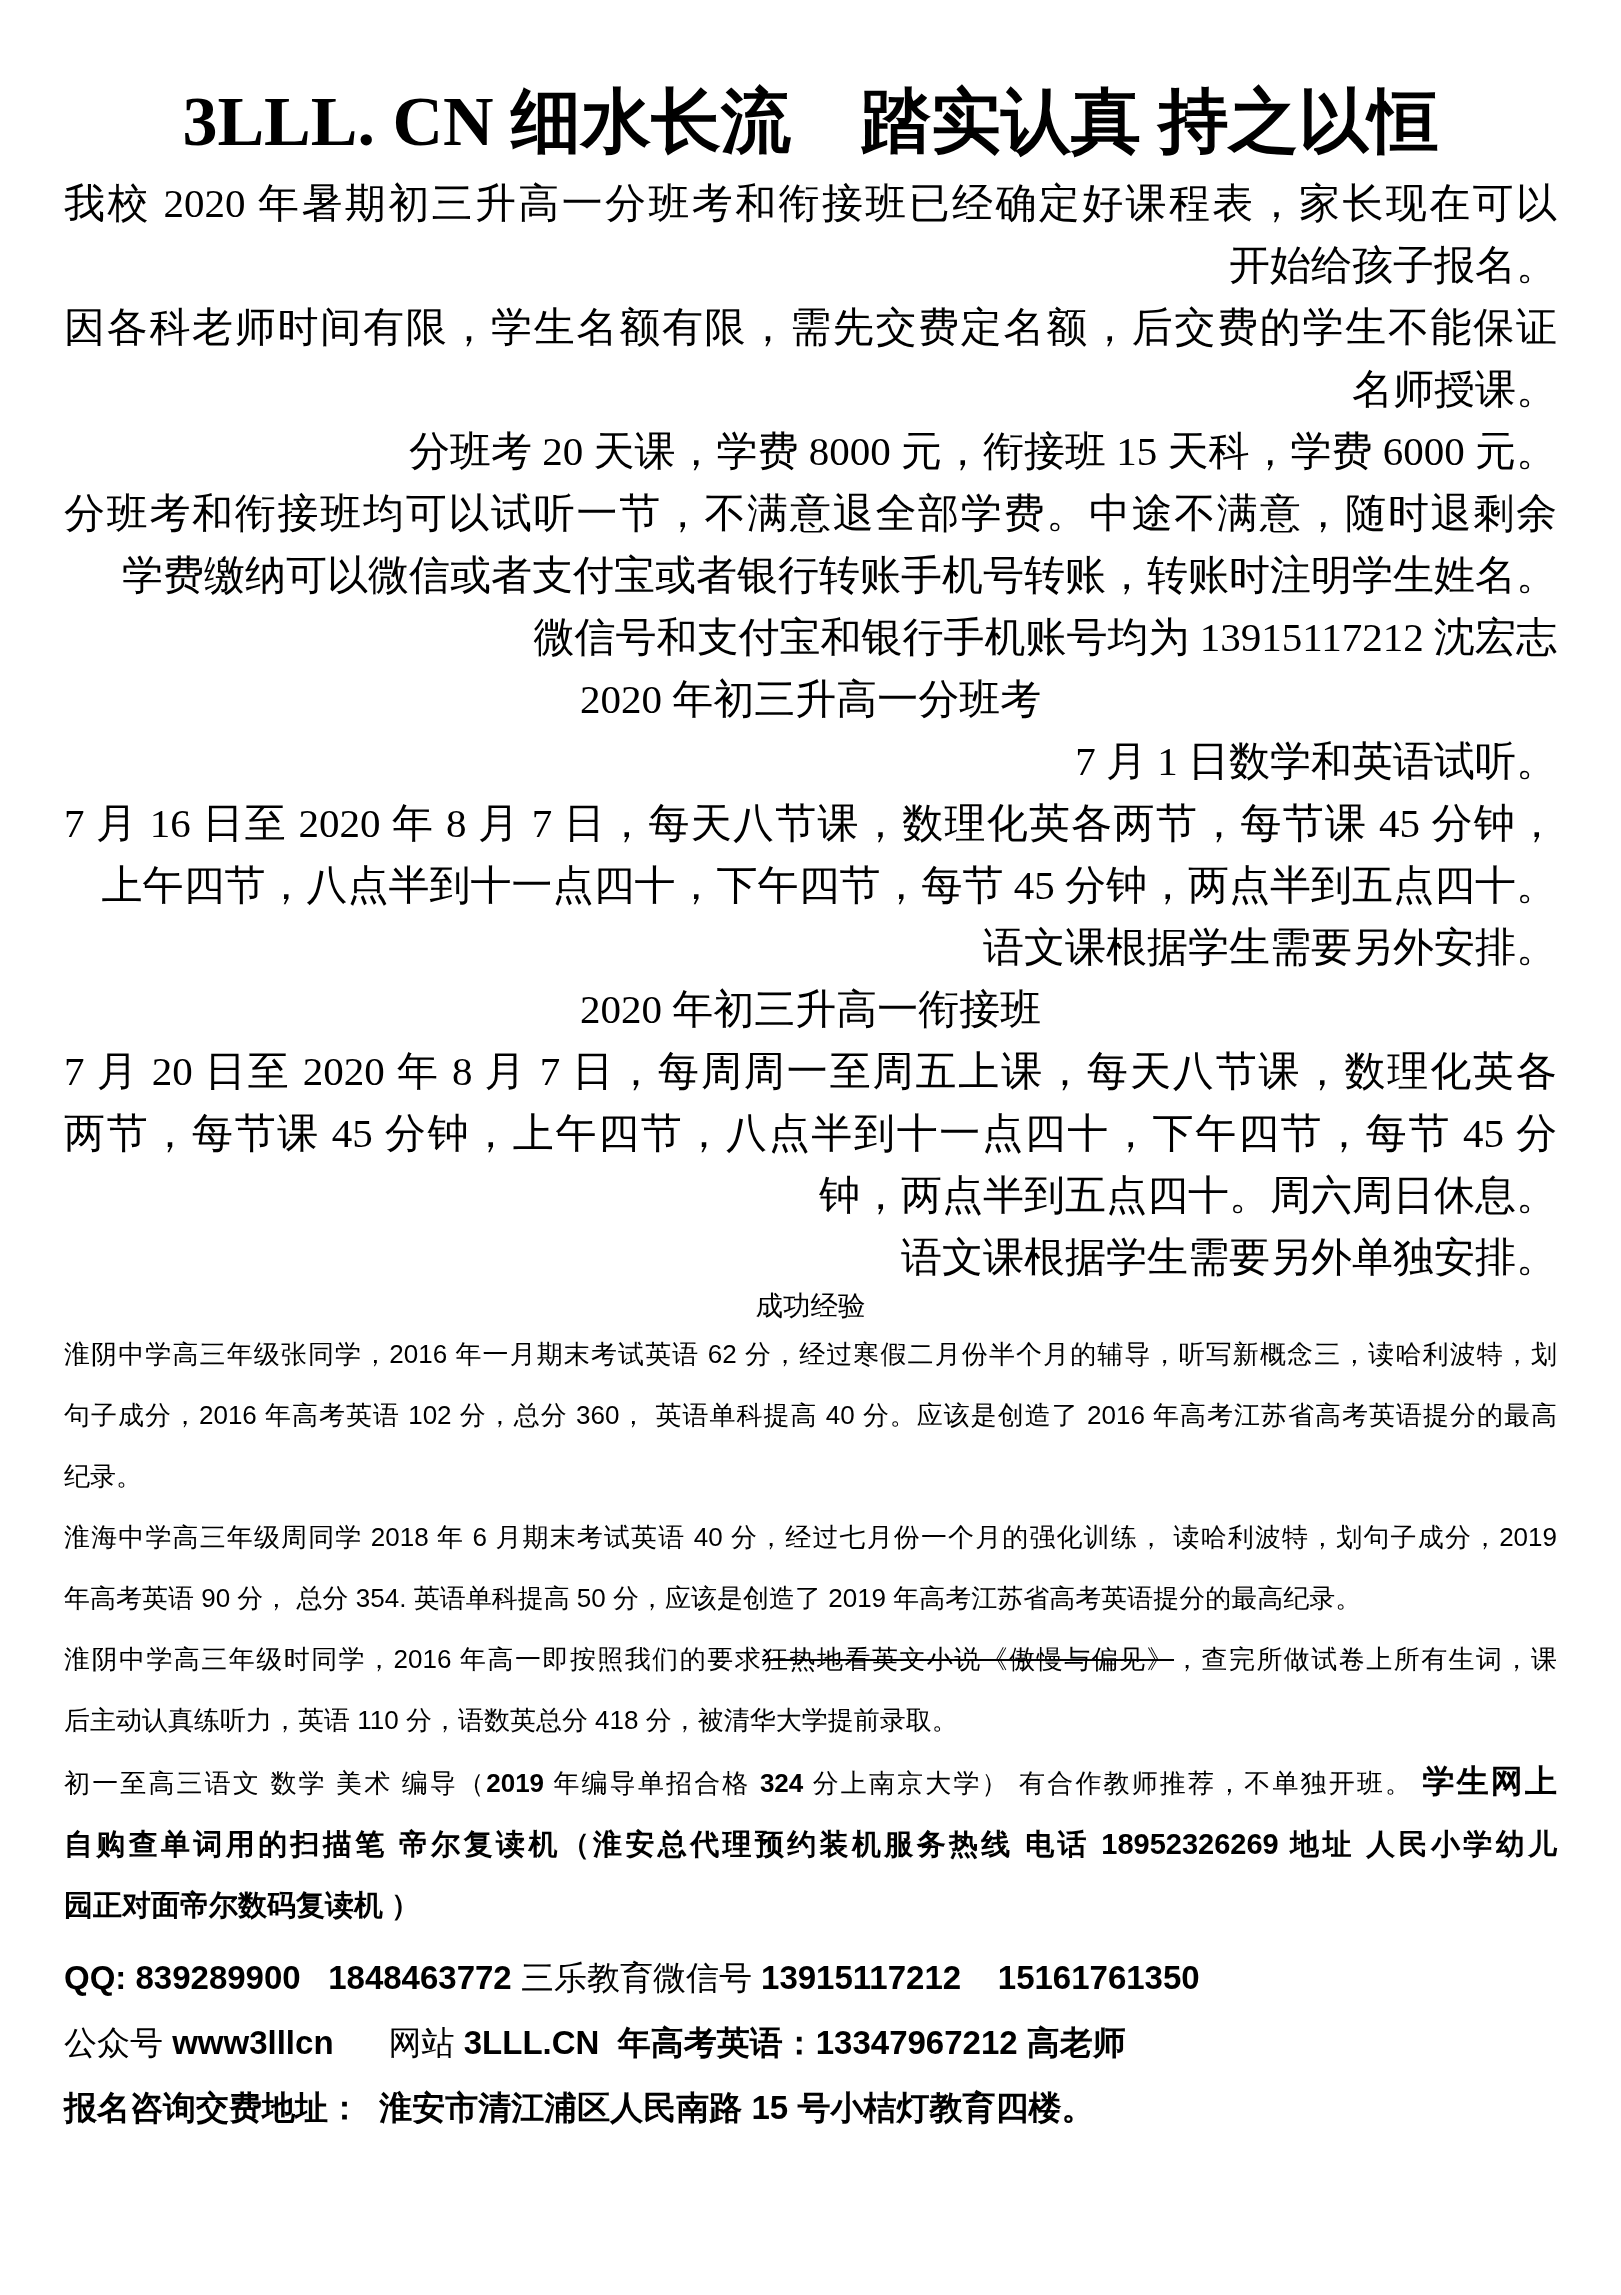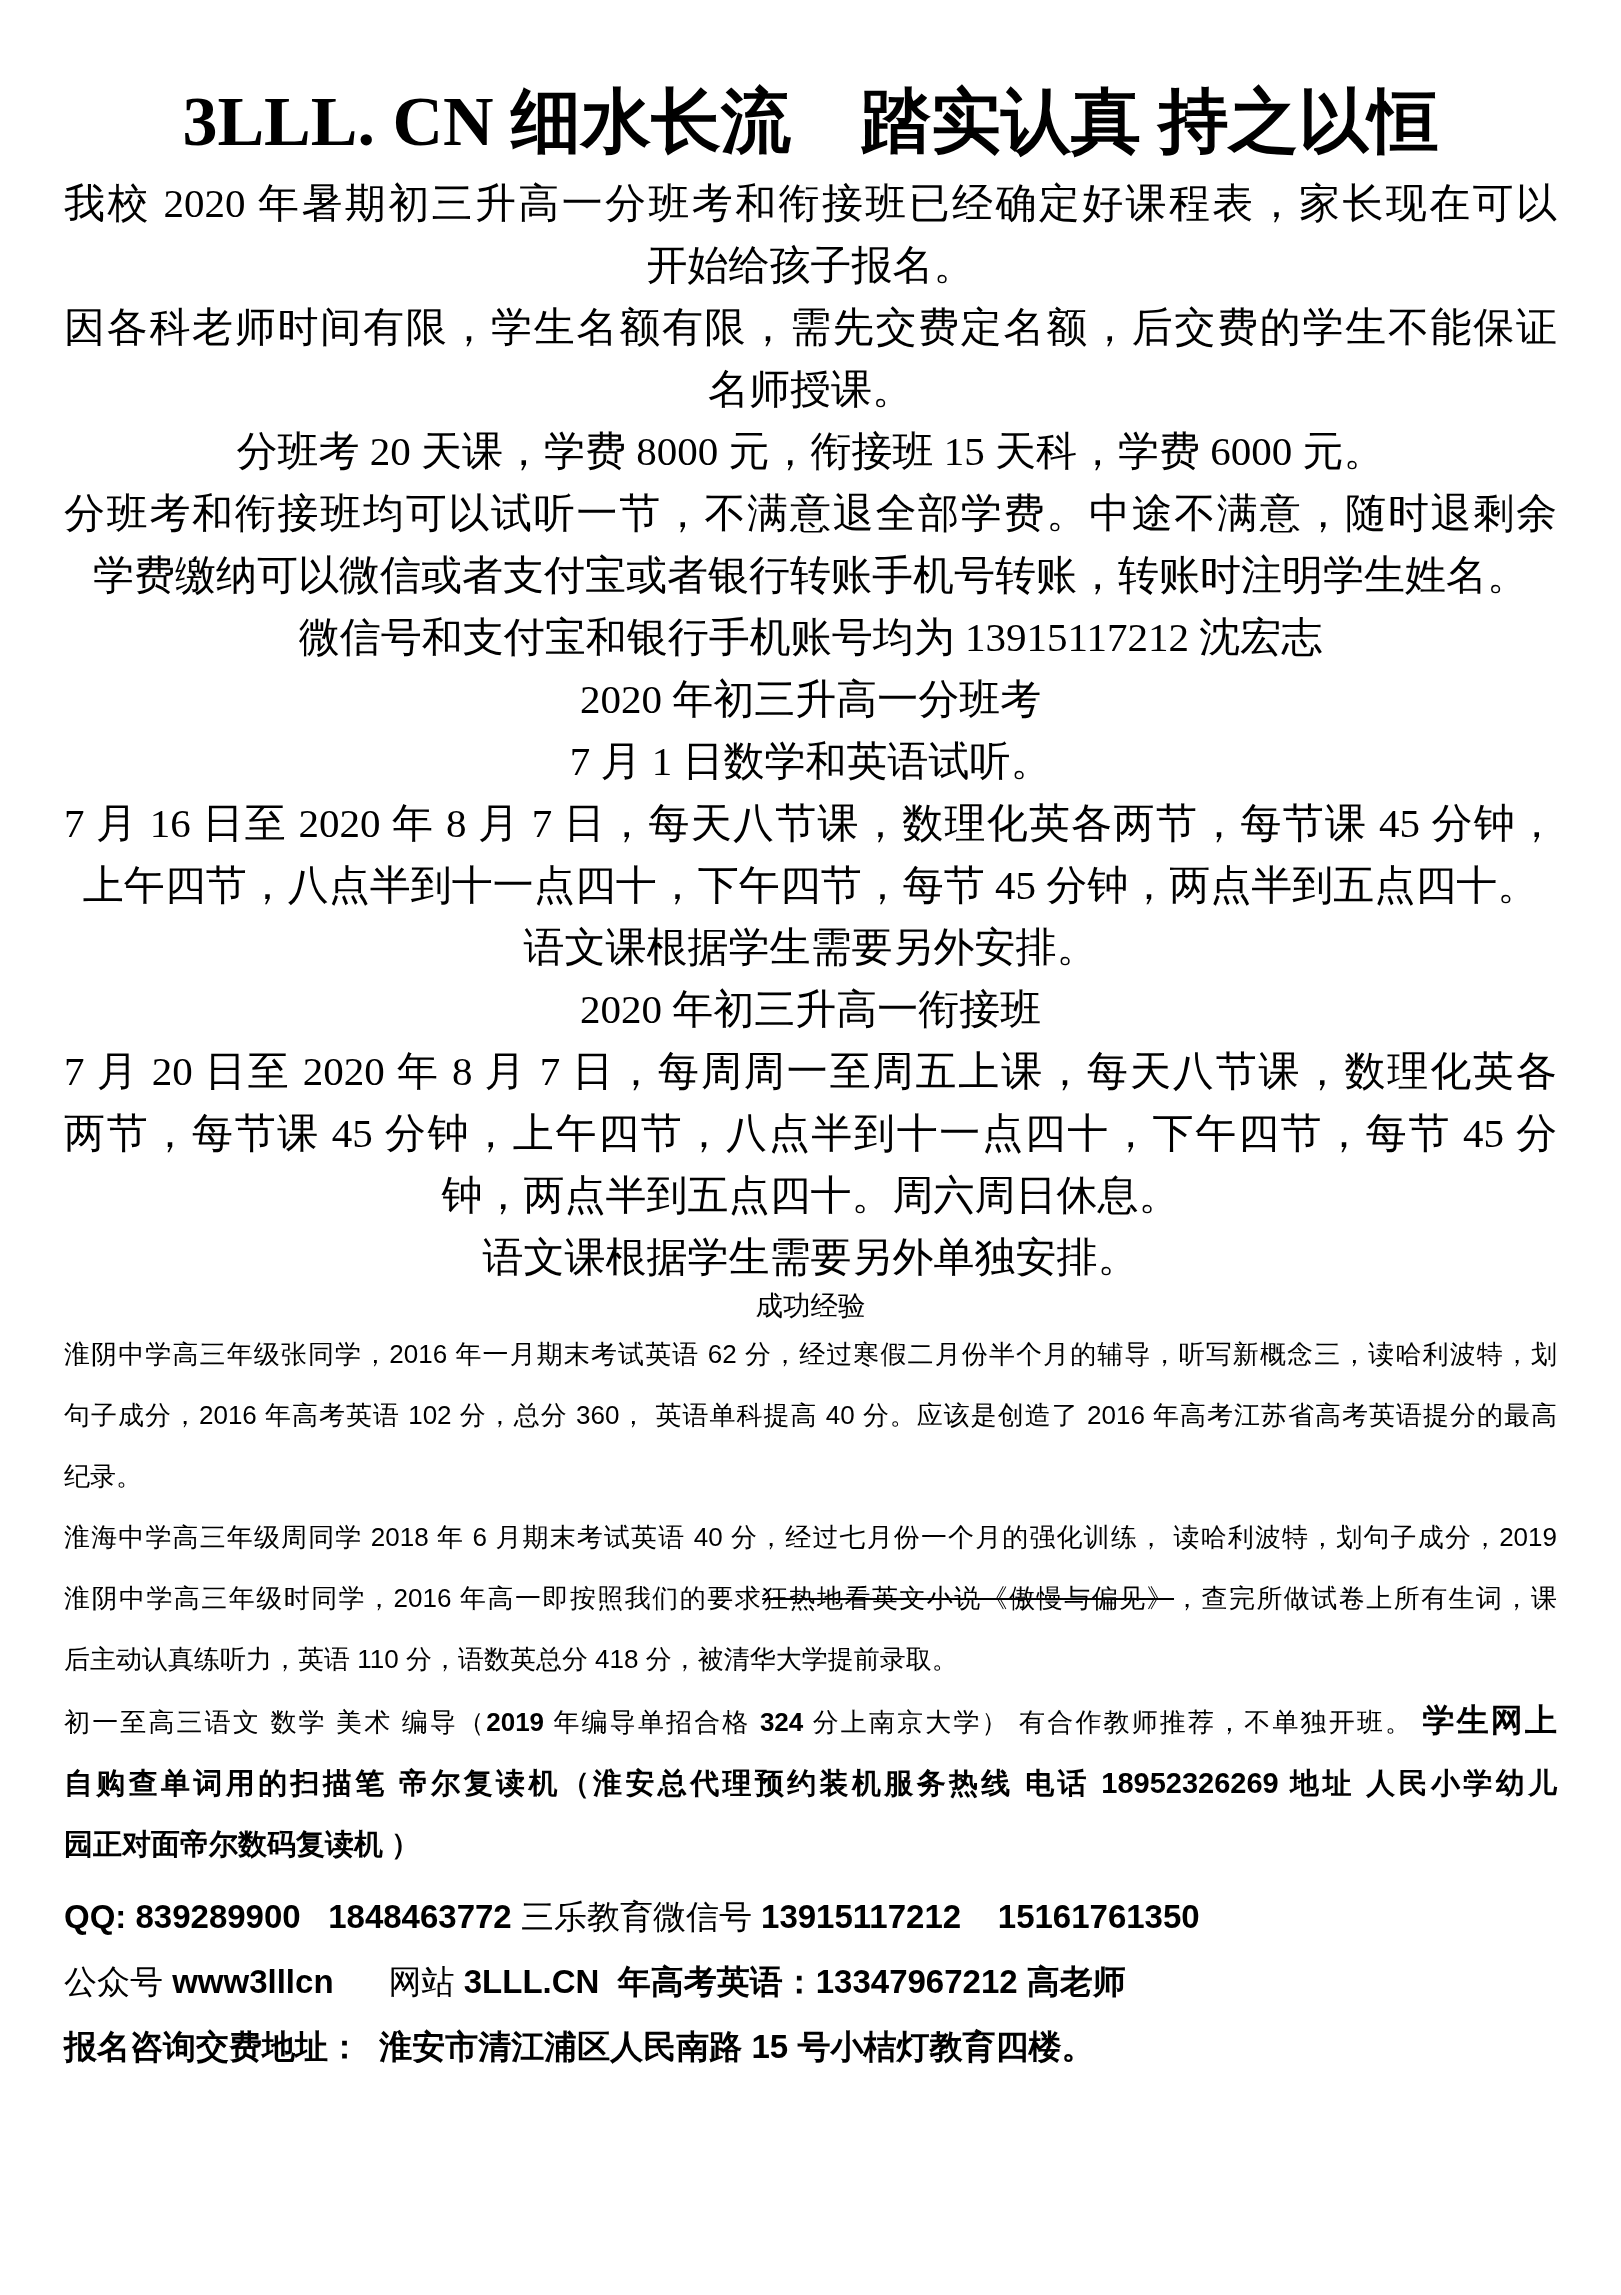--- a/index.html
+++ b/index.html
@@ -26,21 +26,21 @@
     line-height: 81px;
     white-space: nowrap;
     margin-bottom: 10px;
   }
   
   .body-block { }
   .line {
     font-size: 41px;
     line-height: 62px;
     white-space: pre-wrap;
-    text-align: center;
+    text-align: right;
   }
   .line.j {
     text-align: justify;
     text-align-last: justify;
   }
   .line.center {
     text-align: center;
     text-align-last: center;
   }
   
@@ -111,20 +111,21 @@
     <div class="line">语文课根据学生需要另外单独安排。</div>
   </div>
 
   <div class="success-heading">成功经验</div>
 
   <div class="success-block">
     <div class="s-line j">淮阴中学高三年级张同学，2016 年一月期末考试英语 62 分，经过寒假二月份半个月的辅导，听写新概念三，读哈利波特，划</div>
     <div class="s-line j">句子成分，2016 年高考英语 102 分，总分 360， 英语单科提高 40 分。应该是创造了 2016 年高考江苏省高考英语提分的最高</div>
     <div class="s-line">纪录。</div>
     <div class="s-line j">淮海中学高三年级周同学 2018 年 6 月期末考试英语 40 分，经过七月份一个月的强化训练， 读哈利波特，划句子成分，2019</div>
+    <div class="s-line">年高考英语 90 分， 总分 354. 英语单科提高 50 分，应该是创造了 2019 年高考江苏省高考英语提分的最高纪录。</div>
     <div class="s-line j"><span>淮阴中学高三年级时同学，2016 年高一即按照我们的要求</span><span class="strike">狂热地看英文小说《傲慢与偏见》</span><span>，查完所做试卷上所有生词，课</span></div>
     <div class="s-line">后主动认真练听力，英语 110 分，语数英总分 418 分，被清华大学提前录取。</div>
     <div class="s-line j"><span>初一至高三语文 数学 美术 编导（</span><span class="num">2019</span><span> 年编导单招合格 </span><span class="num">324</span><span> 分上南京大学） 有合作教师推荐，不单独开班。 </span><span class="b big">学生网上</span></div>
     <div class="s-line j emph">自购查单词用的扫描笔 帝尔复读机（淮安总代理预约装机服务热线 电话 18952326269 地址 人民小学幼儿</div>
     <div class="s-line emph">园正对面帝尔数码复读机 ）</div>
   </div>
 
   <div class="contact-block">
     <div class="c-line"><span class="num">QQ: 839289900   1848463772 </span><span>三乐教育微信号 </span><span class="num">13915117212    15161761350</span></div>
     <div class="c-line"><span>公众号 </span><span class="num">www3lllcn</span><span>      网站 </span><span class="num">3LLL.CN</span><span class="b">  年高考英语：</span><span class="num">13347967212</span><span class="b"> 高老师</span></div>

